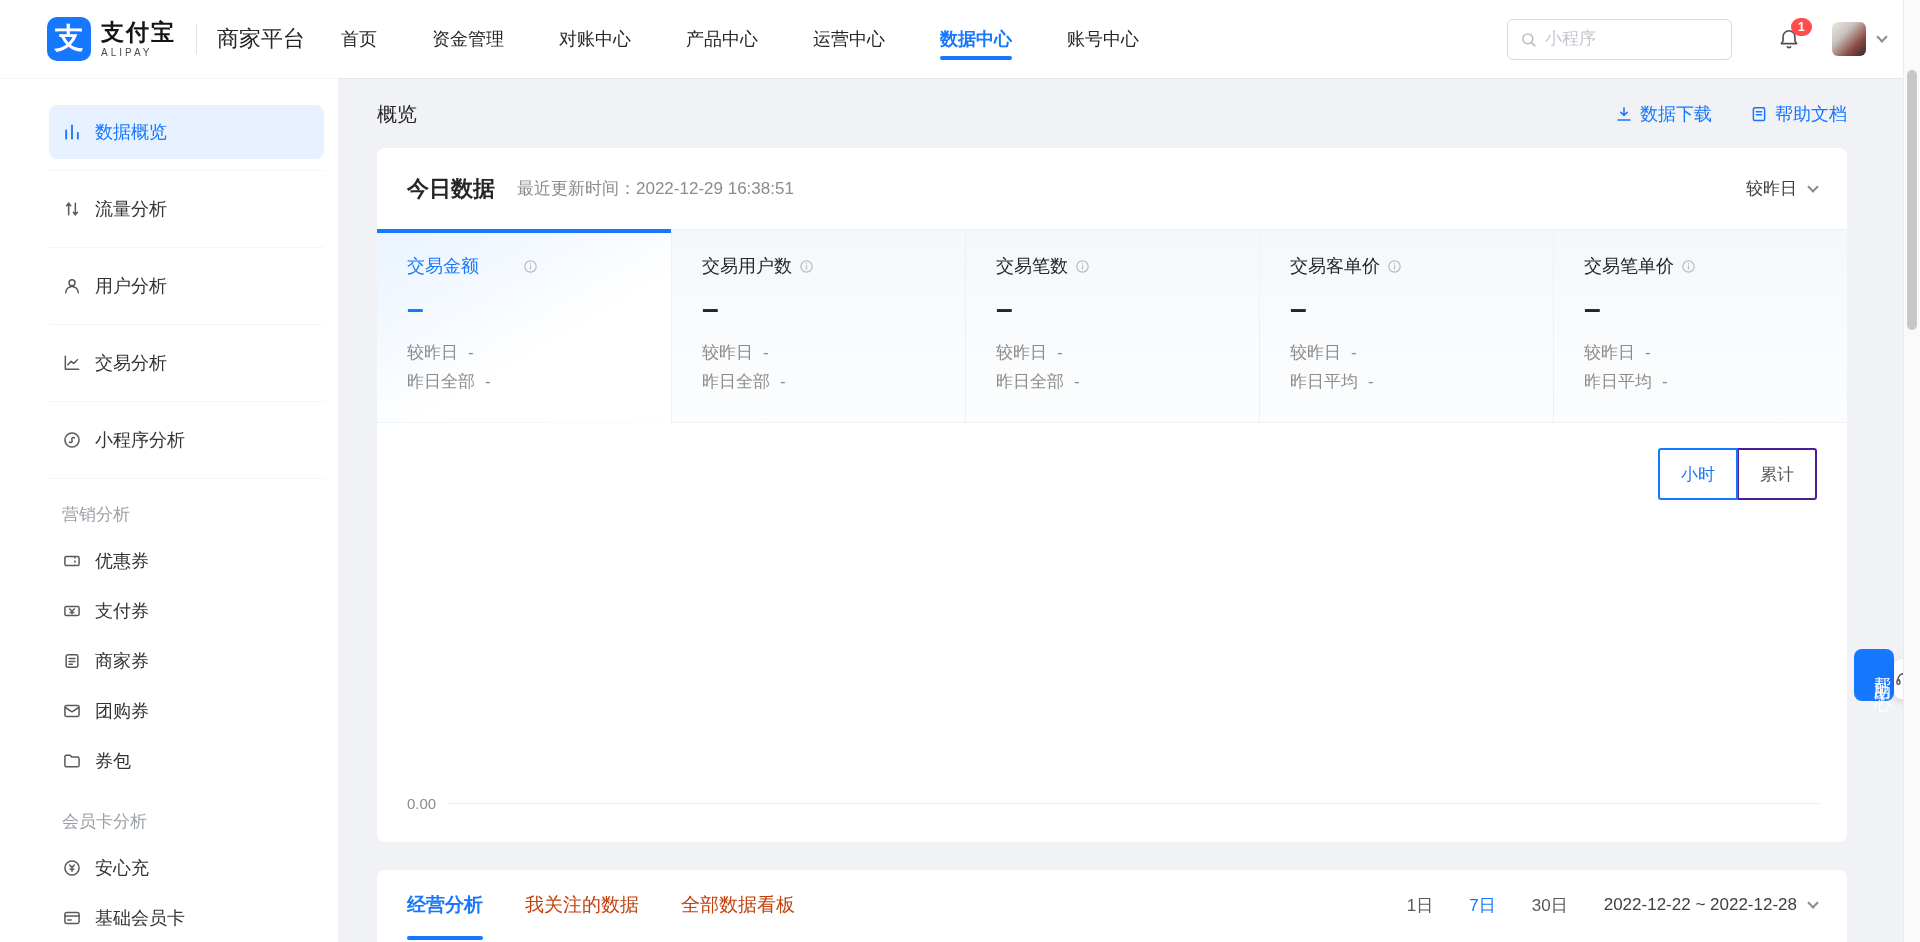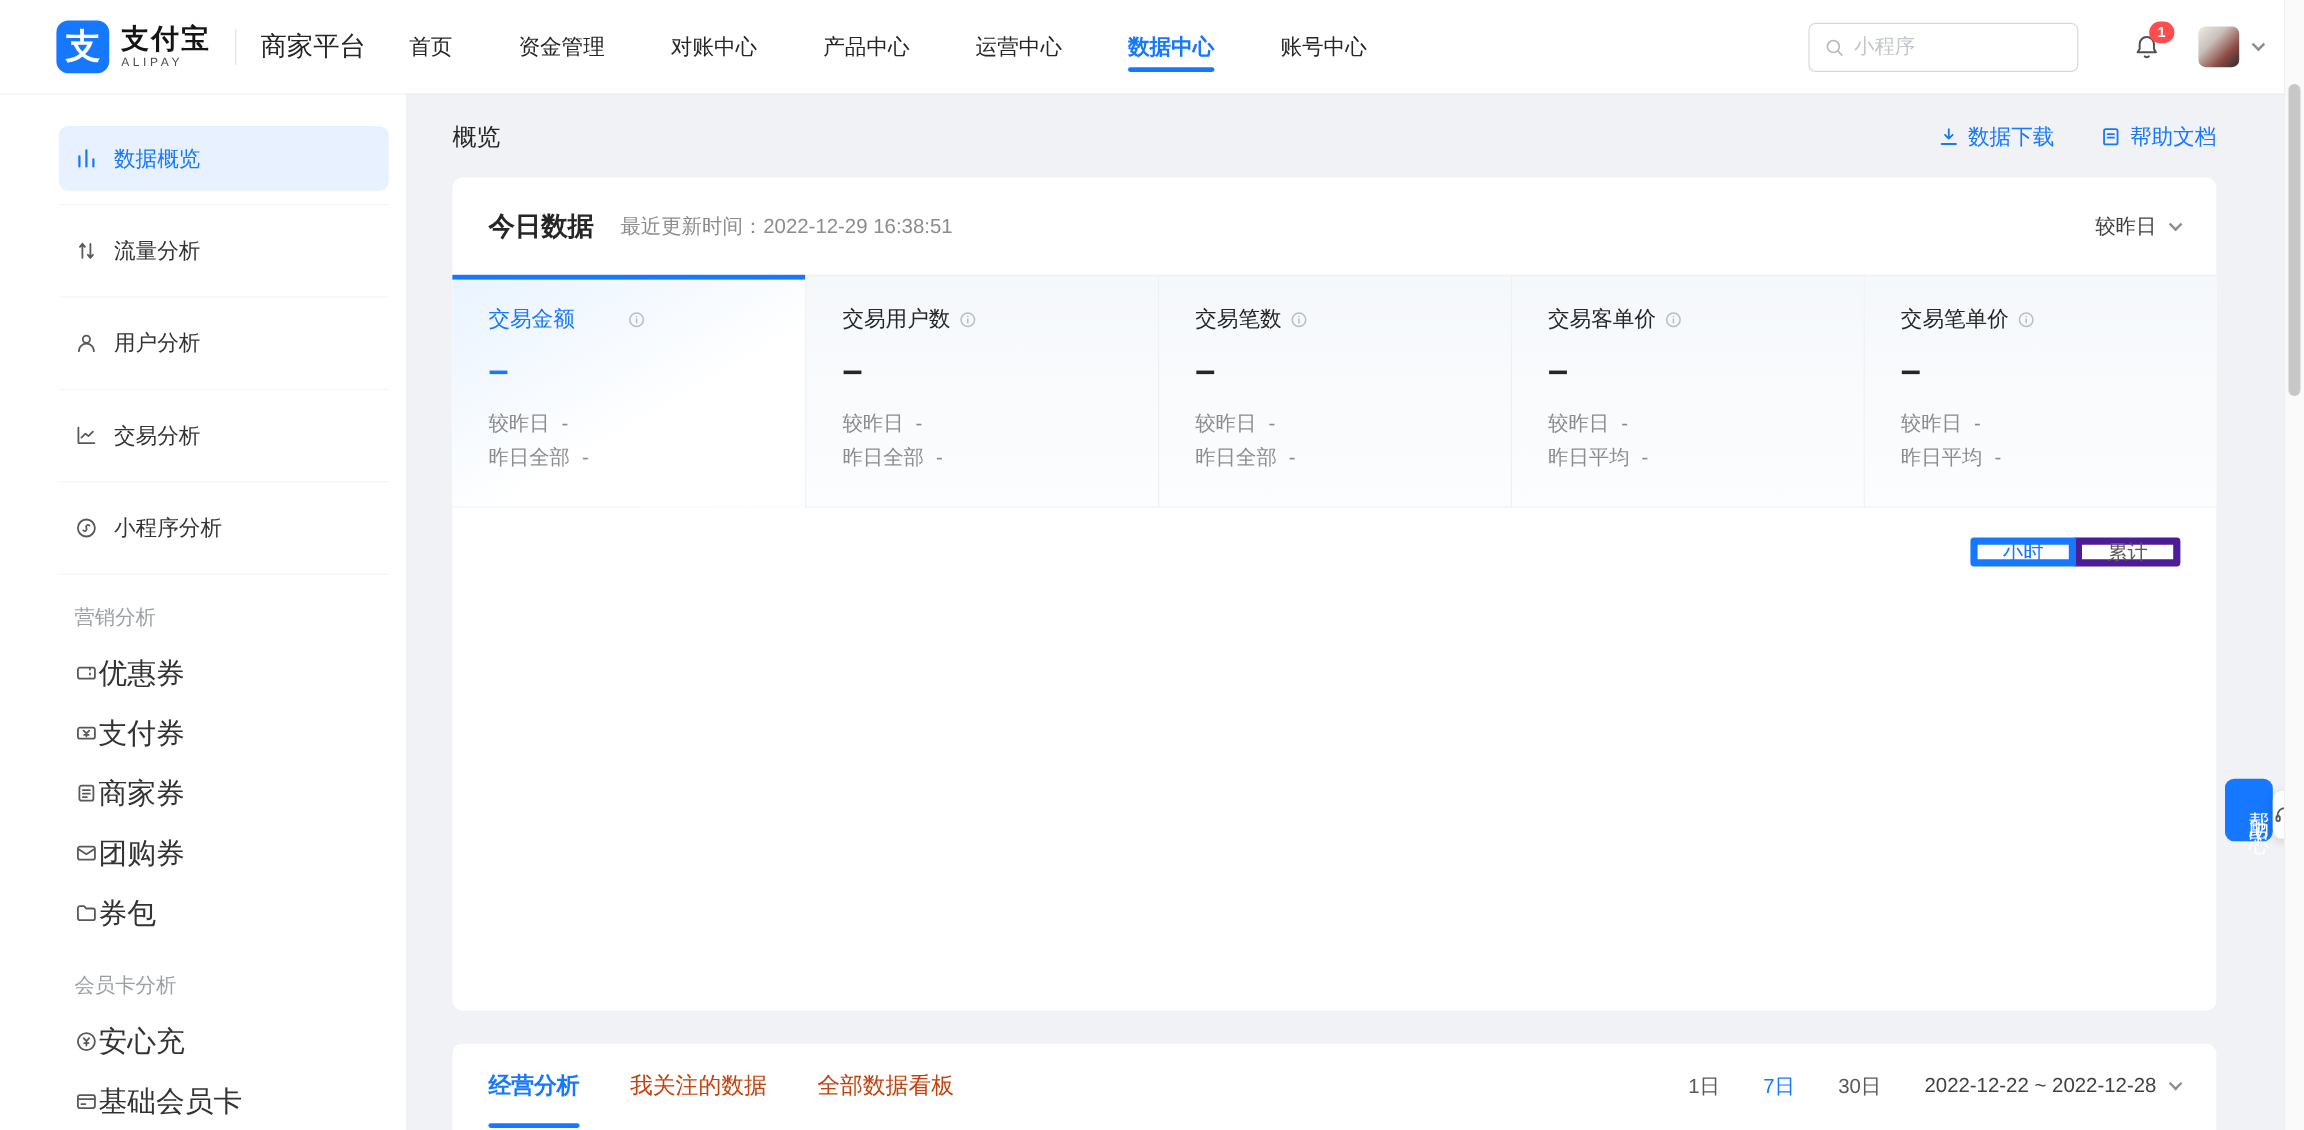--- a/index.html
+++ b/index.html
@@ -39,22 +39,22 @@
   
   .sidebar { position:fixed; top:78px; left:0; bottom:0; width:338px; background:#fff; padding:16px 14px 0 49px;
              overflow:hidden; z-index:10; }
   .side-row { border-bottom:1px solid #f5f6f8; padding:11px 0; }
   .side-item { height:54px; border-radius:8px; display:flex; align-items:center; padding:0 13px; gap:13px;
                font-size:18px; color:#333; cursor:pointer; }
   .side-item svg { color:#595959; flex:none; }
   .side-item.active { background:#e8f1ff; color:#1677ff; }
   .side-item.active svg { color:#1677ff; }
   .side-section { margin:24px 0 10px; font-size:17px; color:#9aa0a6; padding-left:13px; }
-  .side-item-sm { height:50px; border-radius:8px; display:flex; align-items:center; padding:0 13px; 
-                  font-size:24px; color:#333; cursor:pointer; }
+  .side-item-sm { height:50px; border-radius:8px; display:flex; align-items:center; padding:0 13px; gap:13px;
+                  font-size:18px; color:#333; cursor:pointer; }
   .side-item-sm svg { color:#595959; flex:none; }
 
   
   .content { position:absolute; top:78px; left:338px; width:1509px; padding:22px 0 0 39px; }
   .page-head { width:1470px; height:28px; display:flex; align-items:center; justify-content:space-between; margin-bottom:20px; }
   .page-title { font-size:20px; color:#262626; }
   .page-actions { display:flex; gap:38px; }
   .action-link { color:#1677ff; font-size:18px; display:flex; align-items:center; gap:7px; cursor:pointer; }
 
   .card { width:1470px; background:#fff; border-radius:8px; }
@@ -72,21 +72,21 @@
   .metric.active::before { content:""; position:absolute; top:-1px; left:0; right:0; height:4px; background:#1677ff; }
   .metric-label-row { display:flex; align-items:center; gap:7px; font-size:18px; color:#262626; }
   .metric.active .metric-label-row { color:#1677ff;gap:44px; }
   .info-icon { color:#b9bec4; cursor:pointer; }
   .metric-value { font-size:30px; font-weight:700; margin:16px 0 14px; color:#262626; line-height:1; }
   .metric.active .metric-value { color:#1677ff; }
   .metric-sub { font-size:17px; color:#8c8c8c; line-height:29px; display:flex; gap:10px; }
 
   .chart-area { flex:1; position:relative; }
   .toggle-group { position:absolute; top:25px; right:30px; display:flex; }
-  .toggle-btn { height:24px; padding:0 21px; display:flex; align-items:center; font-size:17px; border:6px solid #4c1d95;
+  .toggle-btn { height:52px; padding:0 21px; display:flex; align-items:center; font-size:17px; border:2px solid #4c1d95;
                 background:#fff; color:#595959; cursor:pointer; }
   .toggle-btn:first-child { border-radius:3px 0 0 3px; }
   .toggle-btn:last-child { border-radius:0 3px 3px 0; margin-left:-1px; }
   .toggle-btn.active { border-color:#1677ff; color:#1677ff; position:relative; z-index:2; }
   .x-axis { position:absolute; left:30px; right:28px; bottom:30px; display:flex; align-items:center; gap:12px; }
   .axis-label { font-size:15px; color:#8c8c8c; }
   .axis-line { flex:1; height:1px; background:#e8eaed; }
 
   .analysis-card { margin-top:28px; height:170px; padding:0 30px; }
   .analysis-head { height:70px; display:flex; align-items:center; }
@@ -431,20 +431,24 @@
             <span>-</span>
           </div>
       </div>
     </div>
 
     <div class="chart-area">
       <div class="toggle-group">
         <div class="toggle-btn active">小时</div>
         <div class="toggle-btn">累计</div>
       </div>
+      <div class="x-axis">
+        <span class="axis-label">0.00</span>
+        <span class="axis-line"></span>
+      </div>
     </div>
   </section>
 
   <section class="card analysis-card">
     <div class="analysis-head">
       <div class="analysis-tabs">
         <div class="a-tab active">经营分析</div>
         <div class="a-tab">我关注的数据</div>
         <div class="a-tab">全部数据看板</div>
       </div>

